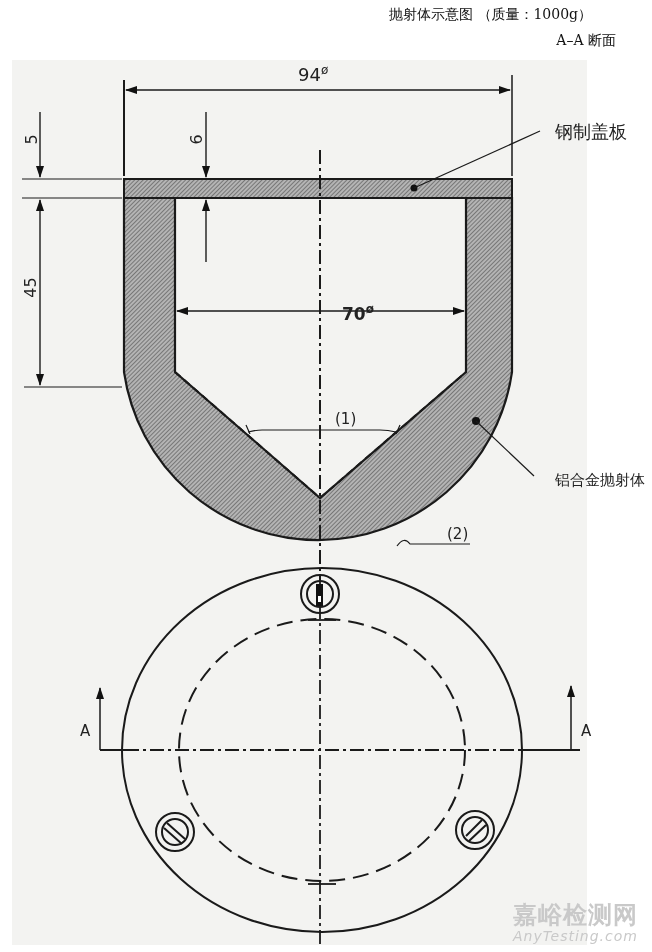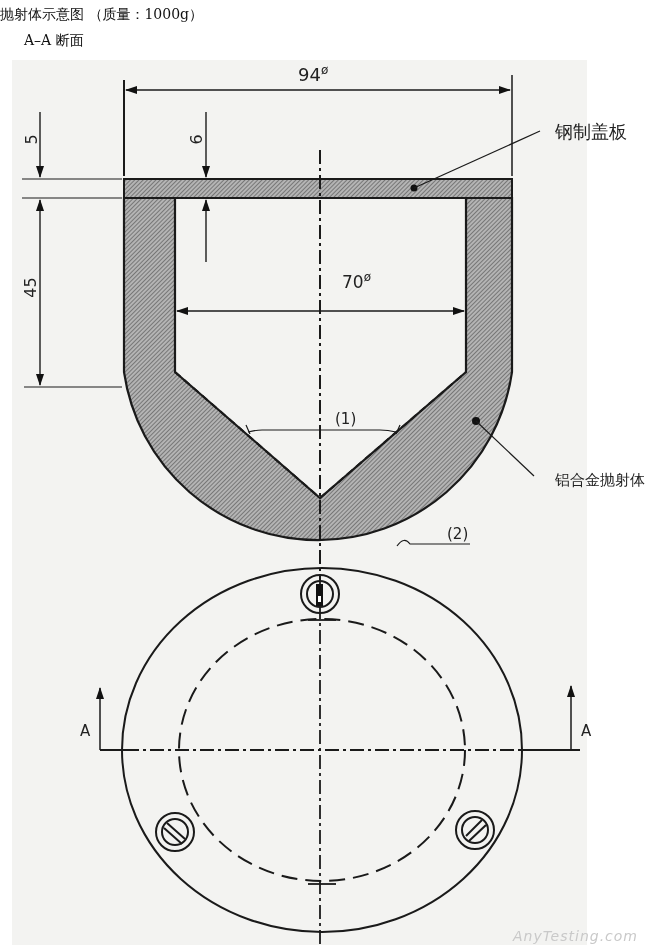--- a/index.html
+++ b/index.html
@@ -1,18 +1,18 @@
 <!DOCTYPE html>
 <html><head>
 <meta charset="utf-8">
 <style>
   html,body{margin:0;padding:0;background:#ffffff;}
   body{width:652px;height:952px;position:relative;overflow:hidden;font-family:"DejaVu Sans","Liberation Sans",sans-serif;}
   .paper{position:absolute;left:12px;top:60px;width:575px;height:885px;background:#f3f3f1;}
-  .title{position:absolute;left:0;width:592px;text-align:left;font-family:"DejaVu Serif","Liberation Serif",serif;color:#111;font-size:14px;}
+  .title{position:absolute;left:0;width:592px;text-align:right;font-family:"DejaVu Serif","Liberation Serif",serif;color:#111;font-size:14px;}
   svg{position:absolute;left:0;top:0;}
   .lbl{position:absolute;font-family:"DejaVu Sans","Liberation Sans",sans-serif;color:#222;}
   .watermark{position:absolute;right:14px;bottom:8px;text-align:center;color:#c9c9c9;}
   .wm-cn{font-size:24px;letter-spacing:1px;font-weight:bold;line-height:26px;}
   .wm-en{font-size:14px;font-style:italic;font-weight:normal;line-height:16px;letter-spacing:1px;}
 </style>
 </head>
 <body>
 
 <div class="paper"></div>
@@ -109,29 +109,30 @@
     <g>
       <circle cx="475" cy="830" r="19" fill="none" stroke="#1a1a1a" stroke-width="2"></circle>
       <circle cx="475" cy="830" r="13" fill="none" stroke="#1a1a1a" stroke-width="2"></circle>
       <line x1="466" y1="836" x2="482" y2="820" stroke="#1a1a1a" stroke-width="2"></line>
       <line x1="469" y1="841" x2="486" y2="825" stroke="#1a1a1a" stroke-width="2"></line>
     </g>
   </g>
 </svg>
 
 <div class="lbl" style="left:298px;top:63px;font-size:18px;"><span>94</span><sup style="font-size:12px;">ø</sup></div>
-<div class="lbl" style="left:342px;top:270px;font-size:17px;"><span>70</span><sup style="font-size:12px;">ø</sup></div>
+<div class="lbl" style="left:342px;top:302px;font-size:17px;font-weight:bold;"><span>70</span><sup style="font-size:12px;">ø</sup></div>
 <div class="lbl" style="left:26px;top:130px;font-size:16px;transform:rotate(-90deg);">5</div>
 <div class="lbl" style="left:191px;top:130px;font-size:16px;transform:rotate(-90deg);">6</div>
 <div class="lbl" style="left:20px;top:278px;font-size:16px;transform:rotate(-90deg);">45</div>
 
 <div class="lbl" style="left:335px;top:410px;font-size:15px;">(1)</div>
 <div class="lbl" style="left:447px;top:525px;font-size:15px;">(2)</div>
 
 <div class="lbl" style="left:555px;top:120px;font-size:18px;">钢制盖板</div>
 <div class="lbl" style="left:555px;top:471px;font-size:15px;">铝合金抛射体</div>
 
 <div class="lbl" style="left:80px;top:722px;font-size:15px;">A</div>
 <div class="lbl" style="left:581px;top:722px;font-size:15px;">A</div>
 
 <div class="watermark">
+  <div class="wm-cn">嘉峪检测网</div>
   <div class="wm-en">AnyTesting.com</div>
 </div>
 
 </body></html>

